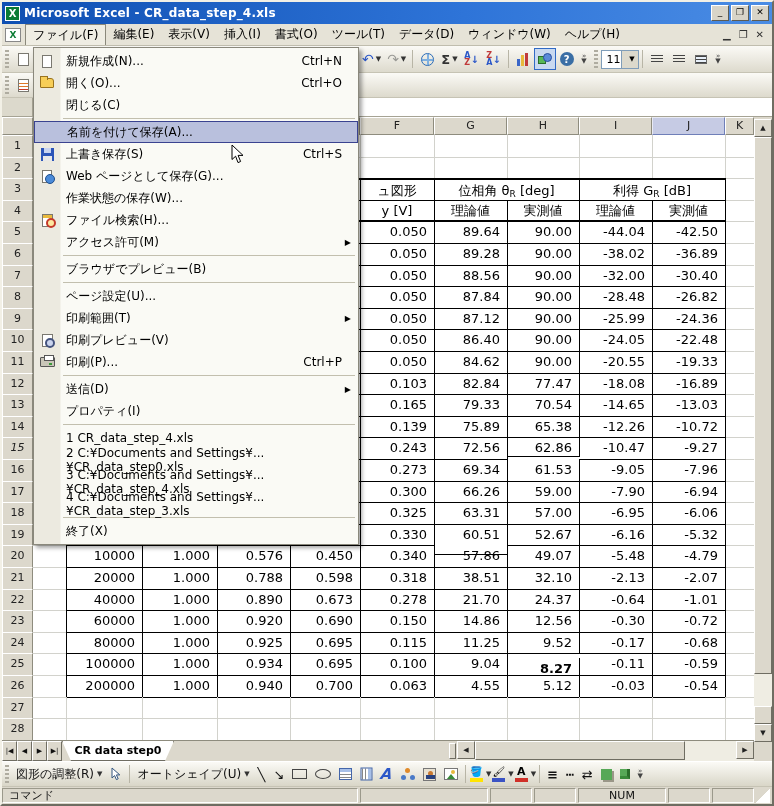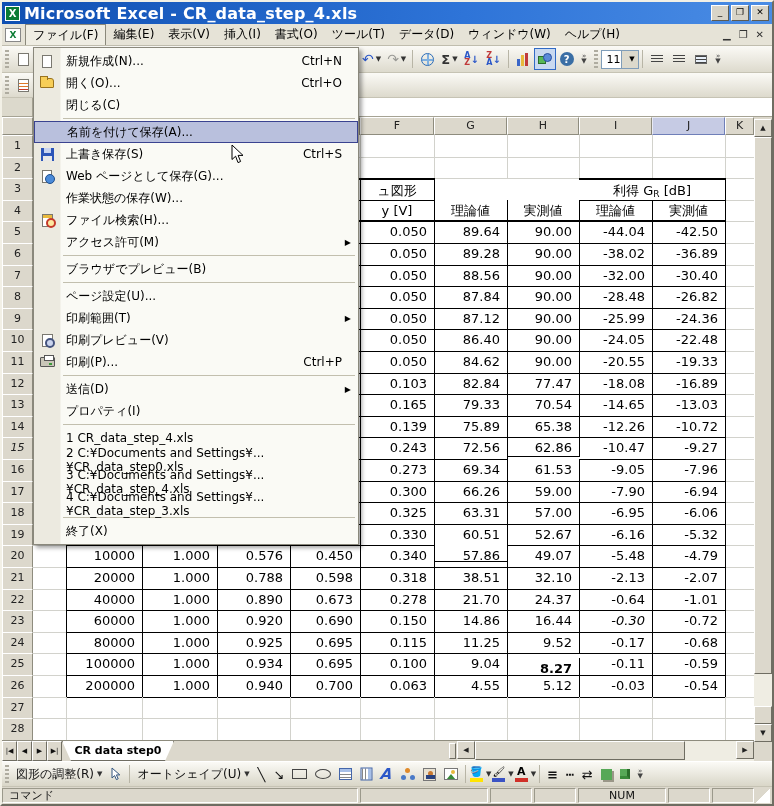--- a/index.html
+++ b/index.html
@@ -7,21 +7,21 @@
   body { font-family:"DejaVu Sans","Liberation Sans",sans-serif; }
   .window{
     position:relative; width:774px; height:806px; background:#DBD8CC;
     border:2px solid; border-color:#F2F0E6 #6F6D62 #6F6D62 #F2F0E6; overflow:hidden;
   }
   
   .titlebar{ height:22px; background:linear-gradient(90deg,#0F4FB2,#2E74D8 60%,#4A8CE4);
     display:flex; align-items:center; padding:0 3px; color:#fff; }
   .app-icon{ width:15px; height:15px; background:#0B7B34; border:1px solid #fff;
     color:#fff; font-size:10px; font-weight:bold; display:flex; align-items:center; justify-content:center; margin-right:4px;}
-  .title-text{ font-size:16px; font-weight:bold; letter-spacing:.2px; }
+  .title-text{ font-size:12px; font-weight:bold; letter-spacing:.2px; }
   .winbtns{ margin-left:auto; display:flex; gap:2px; }
   .winbtn{ width:18px; height:16px; background:#D8D4C8; border:1px solid;
     border-color:#FFF #5E5C52 #5E5C52 #FFF; font-size:9px; line-height:13px; text-align:center; color:#000;}
   
   .menubar{ height:22px; background:#E6E3D7; border-bottom:1px solid #C0BDAE;
     display:flex; align-items:stretch; font-size:12px; }
   .wb-icon{ width:16px; height:14px; align-self:center; margin:0 4px 0 3px; background:#fff;
     border:1px solid #888; color:#0B7B34; font-size:9px; font-weight:bold; text-align:center; line-height:12px;}
   .menu-title{ padding:0 7px; display:flex; align-items:center; color:#000; }
   .menu-title.pressed{ background:#EFEDE3; border:1px solid #8A887A; border-bottom:none; }
@@ -338,20 +338,21 @@
       <div class="cell" style="left: 577px; top: 21.6px; width: 74px; height: 22.6px;"></div>
       <div class="cell" style="left: 650px; top: 21.6px; width: 74px; height: 22.6px;"></div>
       <div class="cell" style="left: 723px; top: 21.6px; width: 30px; height: 22.6px;"></div>
       <div class="rowhdr" style="top: 43.2px; height: 22.6px; line-height: 20.6px;">3</div>
       <div class="cell" style="left: 31px; top: 43.2px; width: 34px; height: 22.6px;"></div>
       <div class="cell tb tb-top tb-left" style="left: 64px; top: 43.2px; width: 77px; height: 22.6px;"></div>
       <div class="cell tb tb-top" style="left: 140px; top: 43.2px; width: 76px; height: 22.6px;"></div>
       <div class="cell tb tb-top" style="left: 215px; top: 43.2px; width: 74px; height: 22.6px;"></div>
       <div class="cell tb tb-top" style="left: 288px; top: 43.2px; width: 71px; height: 22.6px;"></div>
       <div class="cell tb tb-top ctr" style="left: 358px; top: 43.2px; width: 75px; height: 22.6px;">ュ図形</div>
+      <div class="cell tb tb-top ctr" style="left: 432px; top: 43.2px; width: 146px; height: 22.6px;"><span>位相角 θ</span><span class="sub">R</span><span> [deg]</span></div>
       <div class="cell tb tb-top ctr" style="left: 577px; top: 43.2px; width: 147px; height: 22.6px;"><span>利得 G</span><span class="sub">R</span><span> [dB]</span></div>
       <div class="cell" style="left: 723px; top: 43.2px; width: 30px; height: 22.6px;"></div>
       <div class="rowhdr" style="top: 64.8px; height: 22.6px; line-height: 20.6px;">4</div>
       <div class="cell" style="left: 31px; top: 64.8px; width: 34px; height: 22.6px;"></div>
       <div class="cell tb tb-left tb-thickbot" style="left: 64px; top: 64.8px; width: 77px; height: 22.6px;"></div>
       <div class="cell tb tb-thickbot" style="left: 140px; top: 64.8px; width: 76px; height: 22.6px;"></div>
       <div class="cell tb tb-thickbot" style="left: 215px; top: 64.8px; width: 74px; height: 22.6px;"></div>
       <div class="cell tb tb-thickbot" style="left: 288px; top: 64.8px; width: 71px; height: 22.6px;"></div>
       <div class="cell tb tb-thickbot ctr" style="left: 358px; top: 64.8px; width: 75px; height: 22.6px;">y [V]</div>
       <div class="cell tb tb-thickbot ctr" style="left: 432px; top: 64.8px; width: 74px; height: 22.6px;">理論値</div>
@@ -527,21 +528,21 @@
       <div class="cell tb num" style="left: 577px; top: 367.2px; width: 74px; height: 22.6px;">-6.95</div>
       <div class="cell tb num" style="left: 650px; top: 367.2px; width: 74px; height: 22.6px;">-6.06</div>
       <div class="cell" style="left: 723px; top: 367.2px; width: 30px; height: 22.6px;"></div>
       <div class="rowhdr" style="top: 388.8px; height: 22.6px; line-height: 20.6px;">19</div>
       <div class="cell" style="left: 31px; top: 388.8px; width: 34px; height: 22.6px;"></div>
       <div class="cell tb tb-left num" style="left: 64px; top: 388.8px; width: 77px; height: 22.6px;">6000</div>
       <div class="cell tb num" style="left: 140px; top: 388.8px; width: 76px; height: 22.6px;">1.000</div>
       <div class="cell tb num" style="left: 215px; top: 388.8px; width: 74px; height: 22.6px;">0.542</div>
       <div class="cell tb num" style="left: 288px; top: 388.8px; width: 71px; height: 22.6px;">0.470</div>
       <div class="cell tb num" style="left: 358px; top: 388.8px; width: 75px; height: 22.6px;">0.330</div>
-      <div class="cell tb num" style="left: 432px; top: 388.8px; width: 74px; height: 38px;">60.51</div>
+      <div class="cell tb num" style="left: 432px; top: 388.8px; width: 74px; height: 31px;">60.51</div>
       <div class="cell tb num" style="left: 505px; top: 388.8px; width: 73px; height: 22.6px;">52.67</div>
       <div class="cell tb num" style="left: 577px; top: 388.8px; width: 74px; height: 22.6px;">-6.16</div>
       <div class="cell tb num" style="left: 650px; top: 388.8px; width: 74px; height: 22.6px;">-5.32</div>
       <div class="cell" style="left: 723px; top: 388.8px; width: 30px; height: 22.6px;"></div>
       <div class="rowhdr" style="top: 410.4px; height: 22.6px; line-height: 20.6px;">20</div>
       <div class="cell" style="left: 31px; top: 410.4px; width: 34px; height: 22.6px;"></div>
       <div class="cell tb tb-left num" style="left: 64px; top: 410.4px; width: 77px; height: 22.6px;">10000</div>
       <div class="cell tb num" style="left: 140px; top: 410.4px; width: 76px; height: 22.6px;">1.000</div>
       <div class="cell tb num" style="left: 215px; top: 410.4px; width: 74px; height: 22.6px;">0.576</div>
       <div class="cell tb num" style="left: 288px; top: 410.4px; width: 71px; height: 22.6px;">0.450</div>
@@ -576,22 +577,22 @@
       <div class="cell tb num" style="left: 650px; top: 453.6px; width: 74px; height: 22.6px;">-1.01</div>
       <div class="cell" style="left: 723px; top: 453.6px; width: 30px; height: 22.6px;"></div>
       <div class="rowhdr" style="top: 475.2px; height: 22.6px; line-height: 20.6px;">23</div>
       <div class="cell" style="left: 31px; top: 475.2px; width: 34px; height: 22.6px;"></div>
       <div class="cell tb tb-left num" style="left: 64px; top: 475.2px; width: 77px; height: 22.6px;">60000</div>
       <div class="cell tb num" style="left: 140px; top: 475.2px; width: 76px; height: 22.6px;">1.000</div>
       <div class="cell tb num" style="left: 215px; top: 475.2px; width: 74px; height: 22.6px;">0.920</div>
       <div class="cell tb num" style="left: 288px; top: 475.2px; width: 71px; height: 22.6px;">0.690</div>
       <div class="cell tb num" style="left: 358px; top: 475.2px; width: 75px; height: 22.6px;">0.150</div>
       <div class="cell tb num" style="left: 432px; top: 475.2px; width: 74px; height: 22.6px;">14.86</div>
-      <div class="cell tb num" style="left: 505px; top: 475.2px; width: 73px; height: 22.6px;">16.44</div>
-      <div class="cell tb num" style="left: 577px; top: 475.2px; width: 74px; height: 22.6px; font-style: italic;">-0.30</div>
+      <div class="cell tb num" style="left: 505px; top: 475.2px; width: 73px; height: 22.6px;">12.56</div>
+      <div class="cell tb num" style="left: 577px; top: 475.2px; width: 74px; height: 22.6px;">-0.30</div>
       <div class="cell tb num" style="left: 650px; top: 475.2px; width: 74px; height: 22.6px;">-0.72</div>
       <div class="cell" style="left: 723px; top: 475.2px; width: 30px; height: 22.6px;"></div>
       <div class="rowhdr" style="top: 496.8px; height: 22.6px; line-height: 20.6px;">24</div>
       <div class="cell" style="left: 31px; top: 496.8px; width: 34px; height: 22.6px;"></div>
       <div class="cell tb tb-left num" style="left: 64px; top: 496.8px; width: 77px; height: 22.6px;">80000</div>
       <div class="cell tb num" style="left: 140px; top: 496.8px; width: 76px; height: 22.6px;">1.000</div>
       <div class="cell tb num" style="left: 215px; top: 496.8px; width: 74px; height: 22.6px;">0.925</div>
       <div class="cell tb num" style="left: 288px; top: 496.8px; width: 71px; height: 22.6px;">0.695</div>
       <div class="cell tb num" style="left: 358px; top: 496.8px; width: 75px; height: 22.6px;">0.115</div>
       <div class="cell tb num" style="left: 432px; top: 496.8px; width: 74px; height: 22.6px;">11.25</div>

